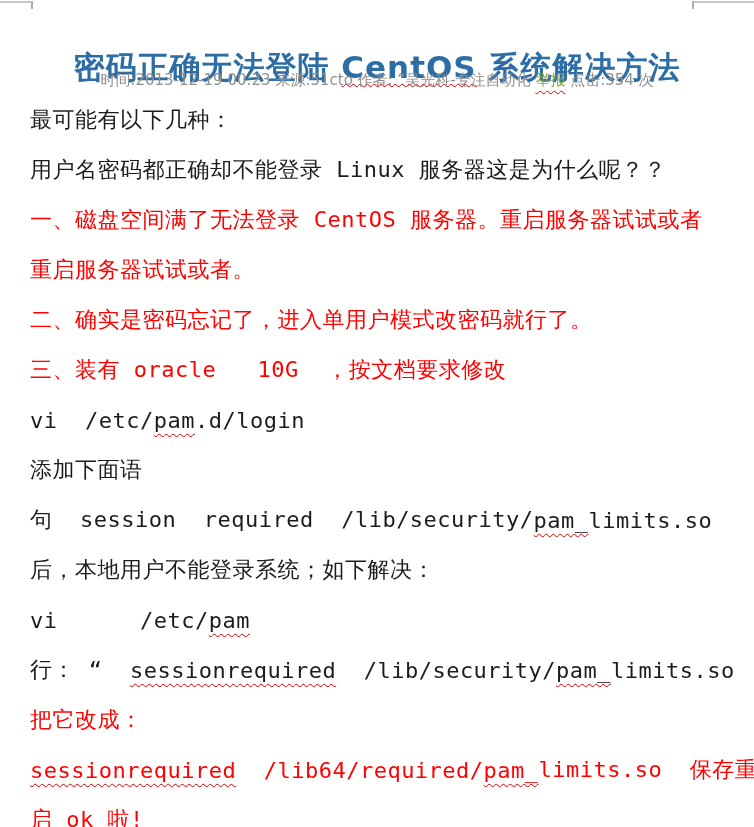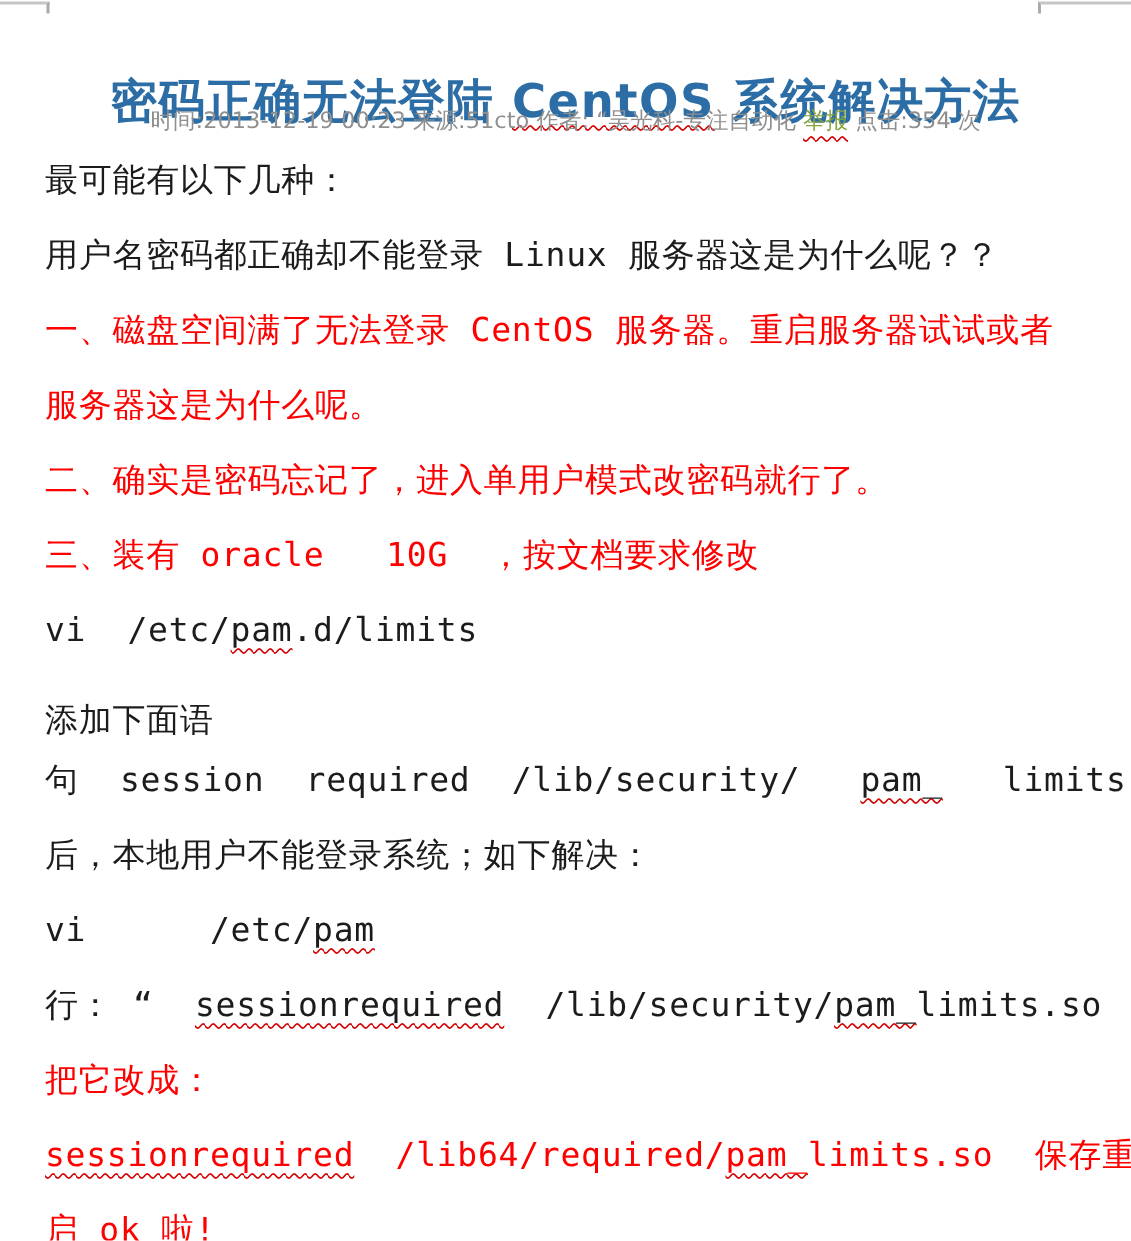--- a/index.html
+++ b/index.html
@@ -65,25 +65,25 @@
 <div class="mark-right"></div>
 
 <h1 class="page-title" style="color: rgb(43, 109, 164);"><span>密码正确无法登陆 </span><span class="sq">CentOS</span><span> 系统解决方法</span></h1>
 
 <div class="meta-line"><span>时间:2013-12-19 00:23 来源:51cto 作者: “吴光科-专注自动化 </span><span class="sq link" style="color: rgb(135, 164, 62);">举报</span><span> 点击:354 次</span></div>
 
 <div class="content">
     <div class="line" style="color: rgb(28, 28, 28);"><span>最可能有以下几种：</span></div>
     <div class="line" style="color: rgb(28, 28, 28);"><span>用户名密码都正确却不能登录 Linux 服务器这是为什么呢？？</span></div>
     <div class="line" style="color: rgb(254, 0, 0);"><span>一、磁盘空间满了无法登录 CentOS 服务器。重启服务器试试或者</span></div>
-    <div class="line" style="color: rgb(254, 0, 0);"><span>服务器这是为什么呢。</span></div>
+    <div class="line" style="color: rgb(254, 0, 0);"><span>重启服务器试试或者。</span></div>
     <div class="line" style="color: rgb(254, 0, 0);"><span>二、确实是密码忘记了，进入单用户模式改密码就行了。</span></div>
     <div class="line" style="color: rgb(254, 0, 0);"><span>三、装有 oracle   10G  ，按文档要求修改</span></div>
-    <div class="line" style="color: rgb(28, 28, 28);"><span>vi  /etc/</span><span class="sq">pam</span><span>.d/limits</span></div>
-    <div class="line" style="color: rgb(28, 28, 28); align-items: flex-end;"><span>添加下面语</span></div>
-    <div class="line" style="color: rgb(28, 28, 28); gap: 40px;"><span>句  session  required  /lib/security/</span><span class="sq">pam_</span><span>limits.so</span></div>
+    <div class="line" style="color: rgb(28, 28, 28);"><span>vi  /etc/</span><span class="sq">pam</span><span>.d/login</span></div>
+    <div class="line" style="color: rgb(28, 28, 28);"><span>添加下面语</span></div>
+    <div class="line" style="color: rgb(28, 28, 28);"><span>句  session  required  /lib/security/</span><span class="sq">pam_</span><span>limits.so</span></div>
     <div class="line" style="color: rgb(28, 28, 28);"><span>后，本地用户不能登录系统；如下解决：</span></div>
     <div class="line" style="color: rgb(28, 28, 28);"><span>vi      /etc/</span><span class="sq">pam</span></div>
     <div class="line" style="color: rgb(28, 28, 28);"><span>行： “  </span><span class="sq">sessionrequired</span><span>  /lib/security/</span><span class="sq">pam_</span><span>limits.so  ”</span></div>
     <div class="line" style="color: rgb(254, 0, 0);"><span>把它改成：</span></div>
     <div class="line" style="color: rgb(254, 0, 0);"><span class="sq">sessionrequired</span><span>  /lib64/required/</span><span class="sq">pam_</span><span>limits.so  保存重</span></div>
     <div class="line" style="color: rgb(254, 0, 0);"><span>启 ok 啦!</span></div>
   </div>
 
 </body></html>

